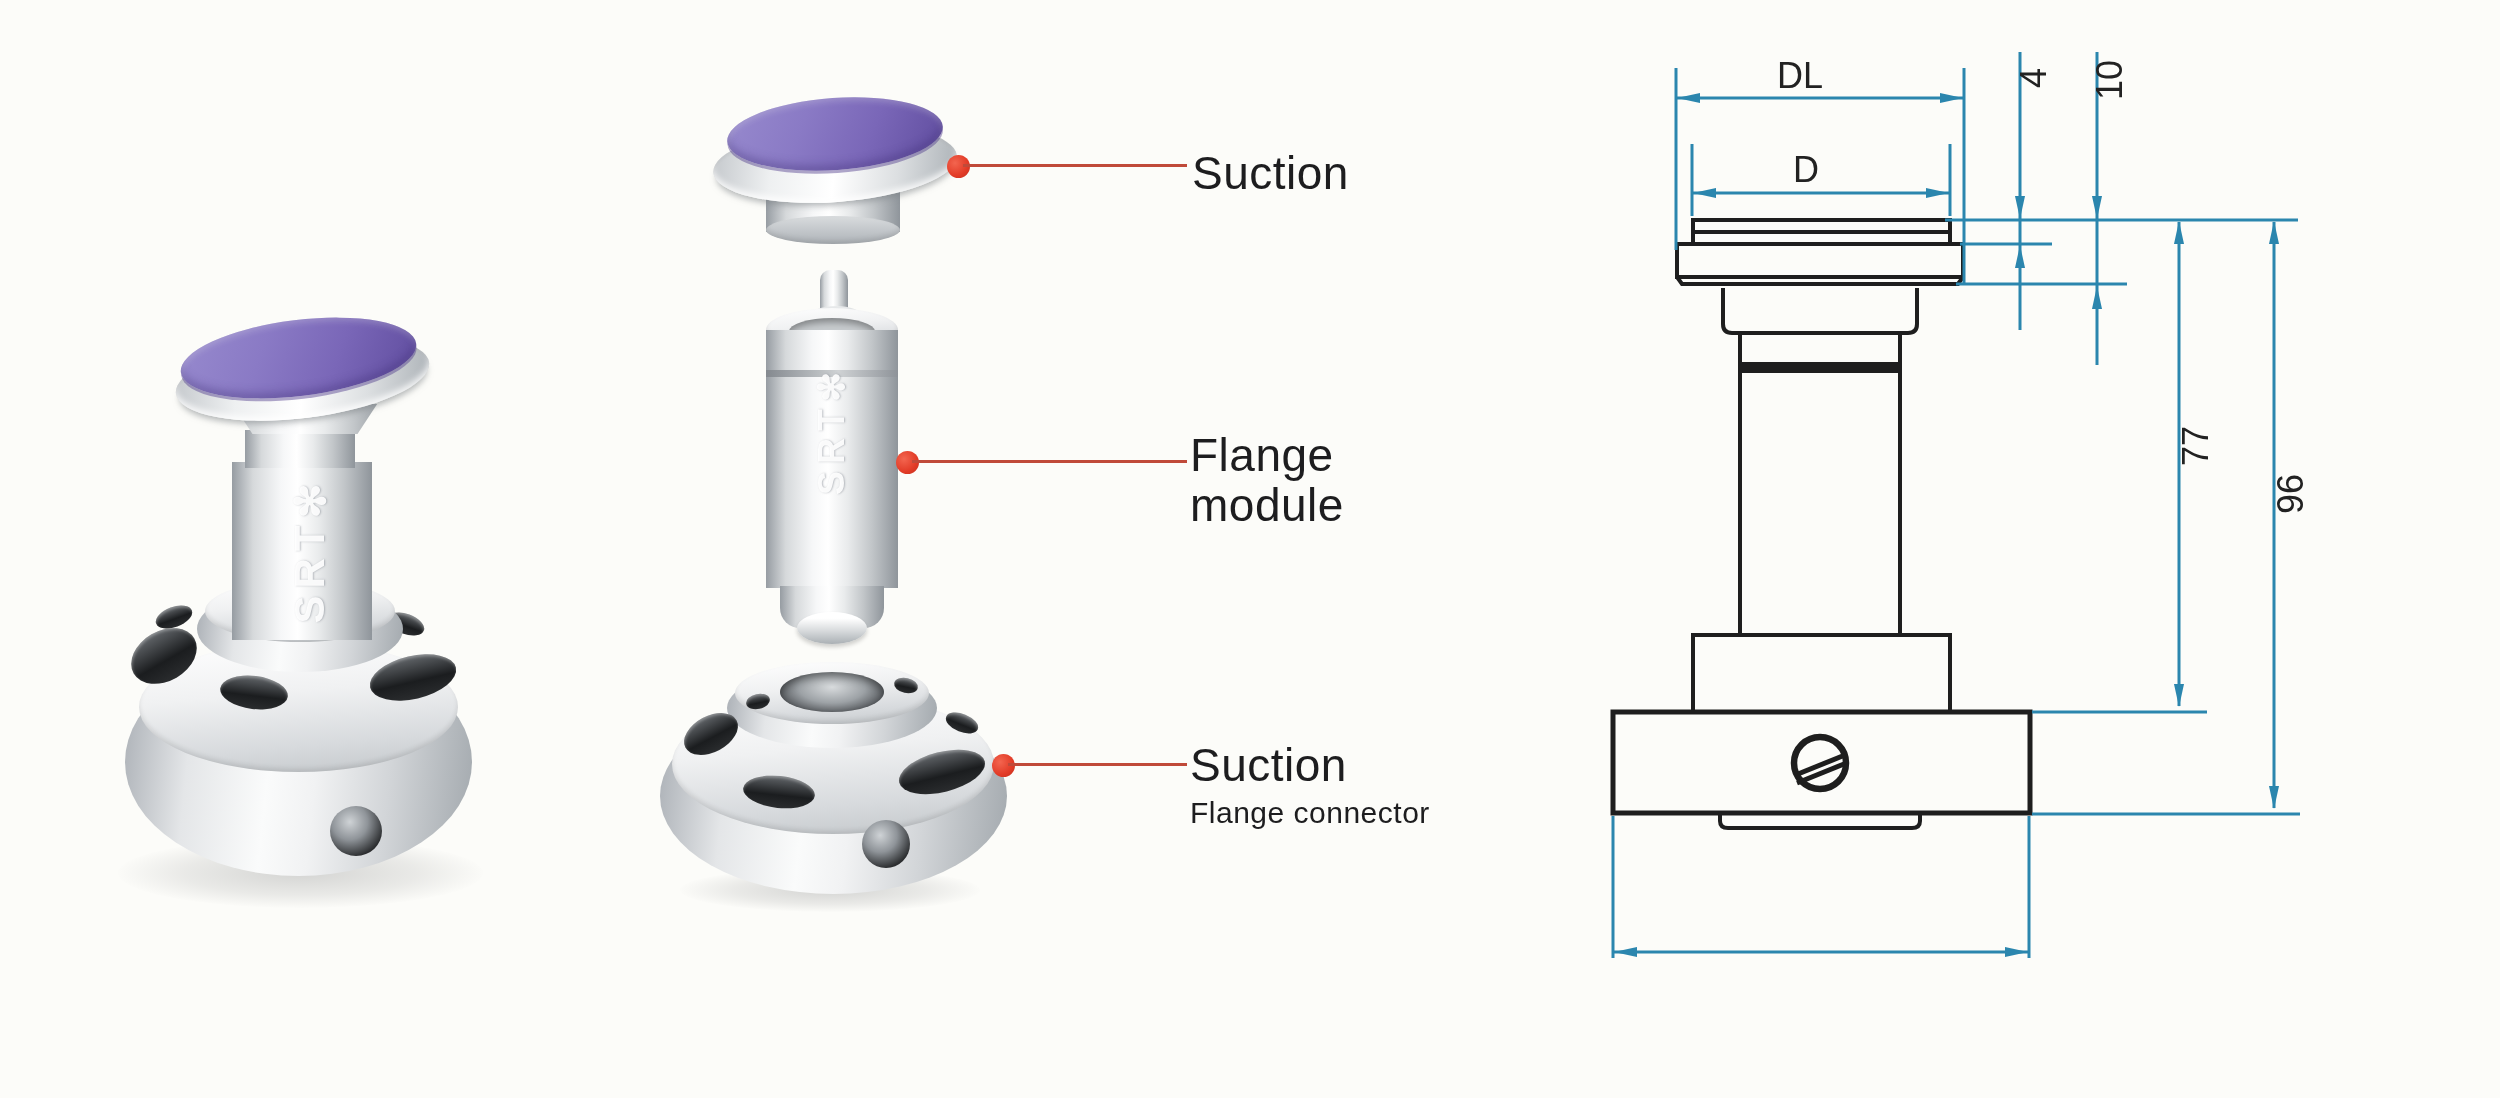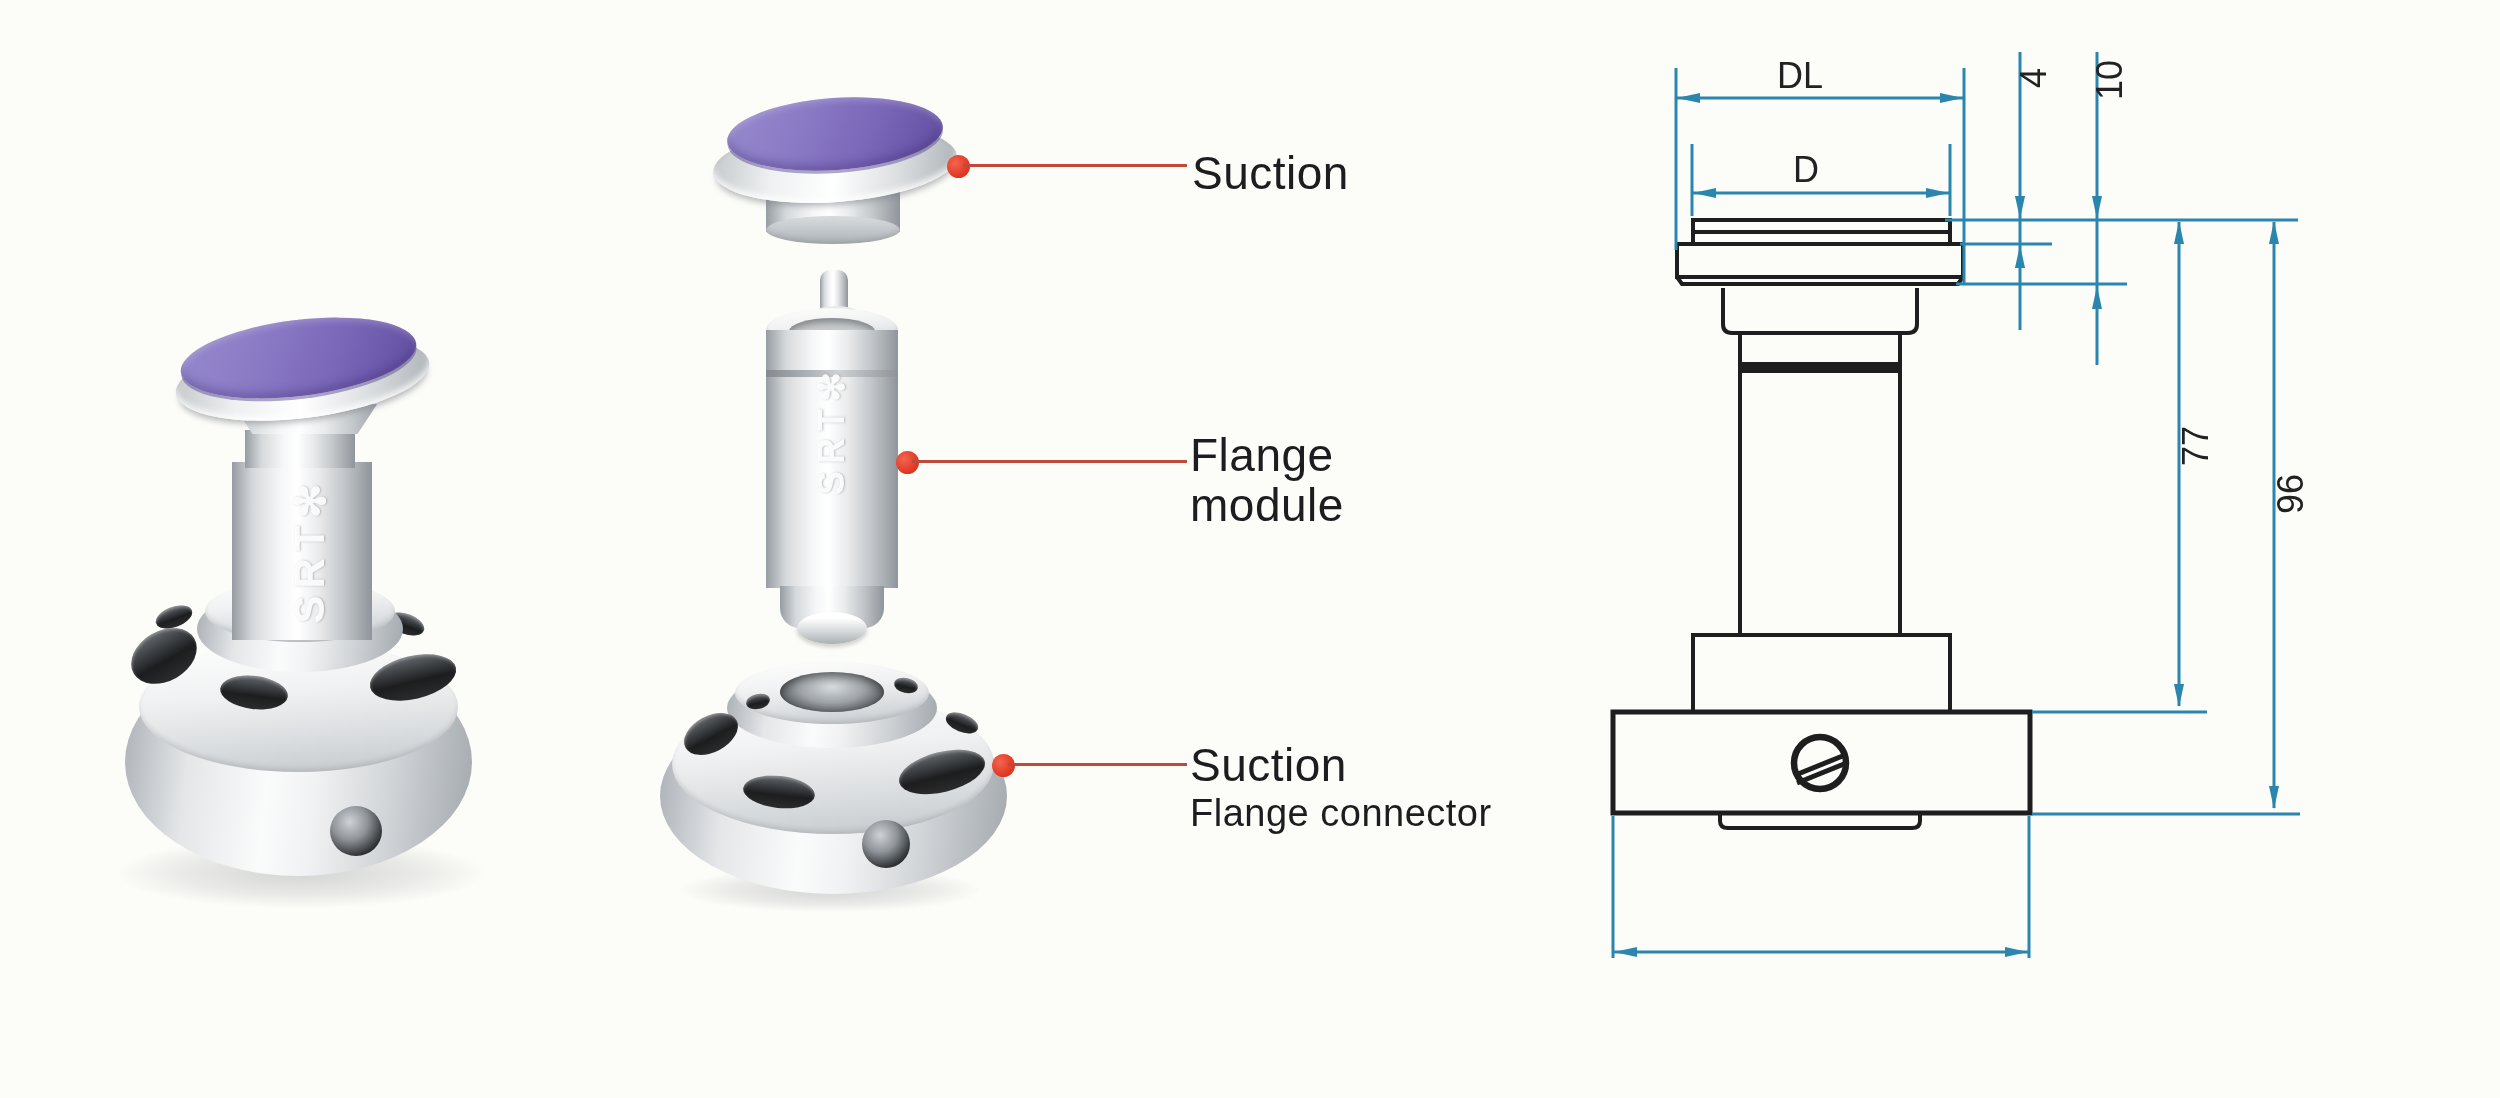--- a/index.html
+++ b/index.html
@@ -32,21 +32,21 @@
     display:flex;align-items:center;justify-content:center;
     font-weight:bold;color:rgba(255,255,255,.92);
     text-shadow:0 1px 2px rgba(120,125,135,.5);
     letter-spacing:7px;white-space:nowrap;
   }
 
   
   .leader-dot{ border-radius:50%; background:radial-gradient(circle at 35% 35%, #f3654f 0%, #e23b27 60%, #c12f1d 100%); width:23px;height:23px;}
   .leader-line{ height:3px; background:#c04a3a; }
   .callout-label{ font-size:46px; line-height:50px; letter-spacing:.5px; color:#1d1d1f;}
-  .callout-sub{ font-size:38px; line-height:46px;}
+  .callout-sub{ font-size:30px; line-height:46px;}
 
   
   svg text{ font-family:"Liberation Sans", sans-serif; fill:#222; }
 </style>
 </head>
 <body>
 
 <div id="canvas">
 
   <div class="abs" style="left:0;top:0;width:600px;height:1098px;">

